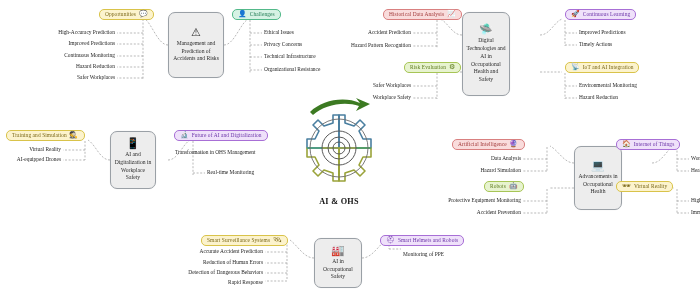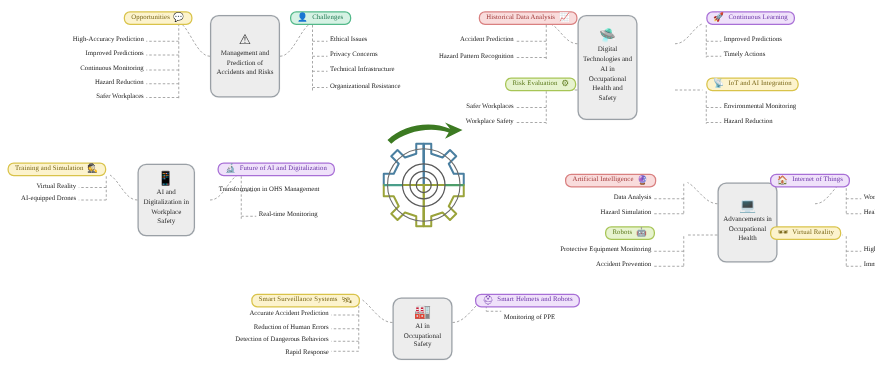--- a/index.html
+++ b/index.html
@@ -172,20 +172,21 @@
         <line x1="63" y1="70" x2="63" y2="85" stroke="#9aa33a"></line>
         <line x1="31" y1="52" x2="46" y2="52" stroke="#4a9e8a"></line>
         <line x1="80" y1="52" x2="95" y2="52" stroke="#4e9e6a"></line>
       </g>
 
       <circle cx="63" cy="52" r="29" fill="none" stroke="#6b6b6b" stroke-width="0.9"></circle>
       <circle cx="63" cy="52" r="17" fill="none" stroke="#5a5a5a" stroke-width="1"></circle>
       <circle cx="63" cy="52" r="11" fill="none" stroke="#5a5a5a" stroke-width="1"></circle>
       <circle cx="63" cy="52" r="6" fill="none" stroke="#5a5a5a" stroke-width="1"></circle>
     </svg>
+    <div class="cap">AI &amp; OHS</div>
   </div>
 
   <div class="node" style="left:168px;top:12px;width:56px;height:66px;">
     <span class="nicon">⚠</span>
     <span class="ntext">Management and Prediction of Accidents and Risks</span>
   </div>
 
   <div class="pill c-yellow" style="left:99px;top:9px;">
     <span class="plab">Opportunities</span>
     <span class="pico">💬</span>

